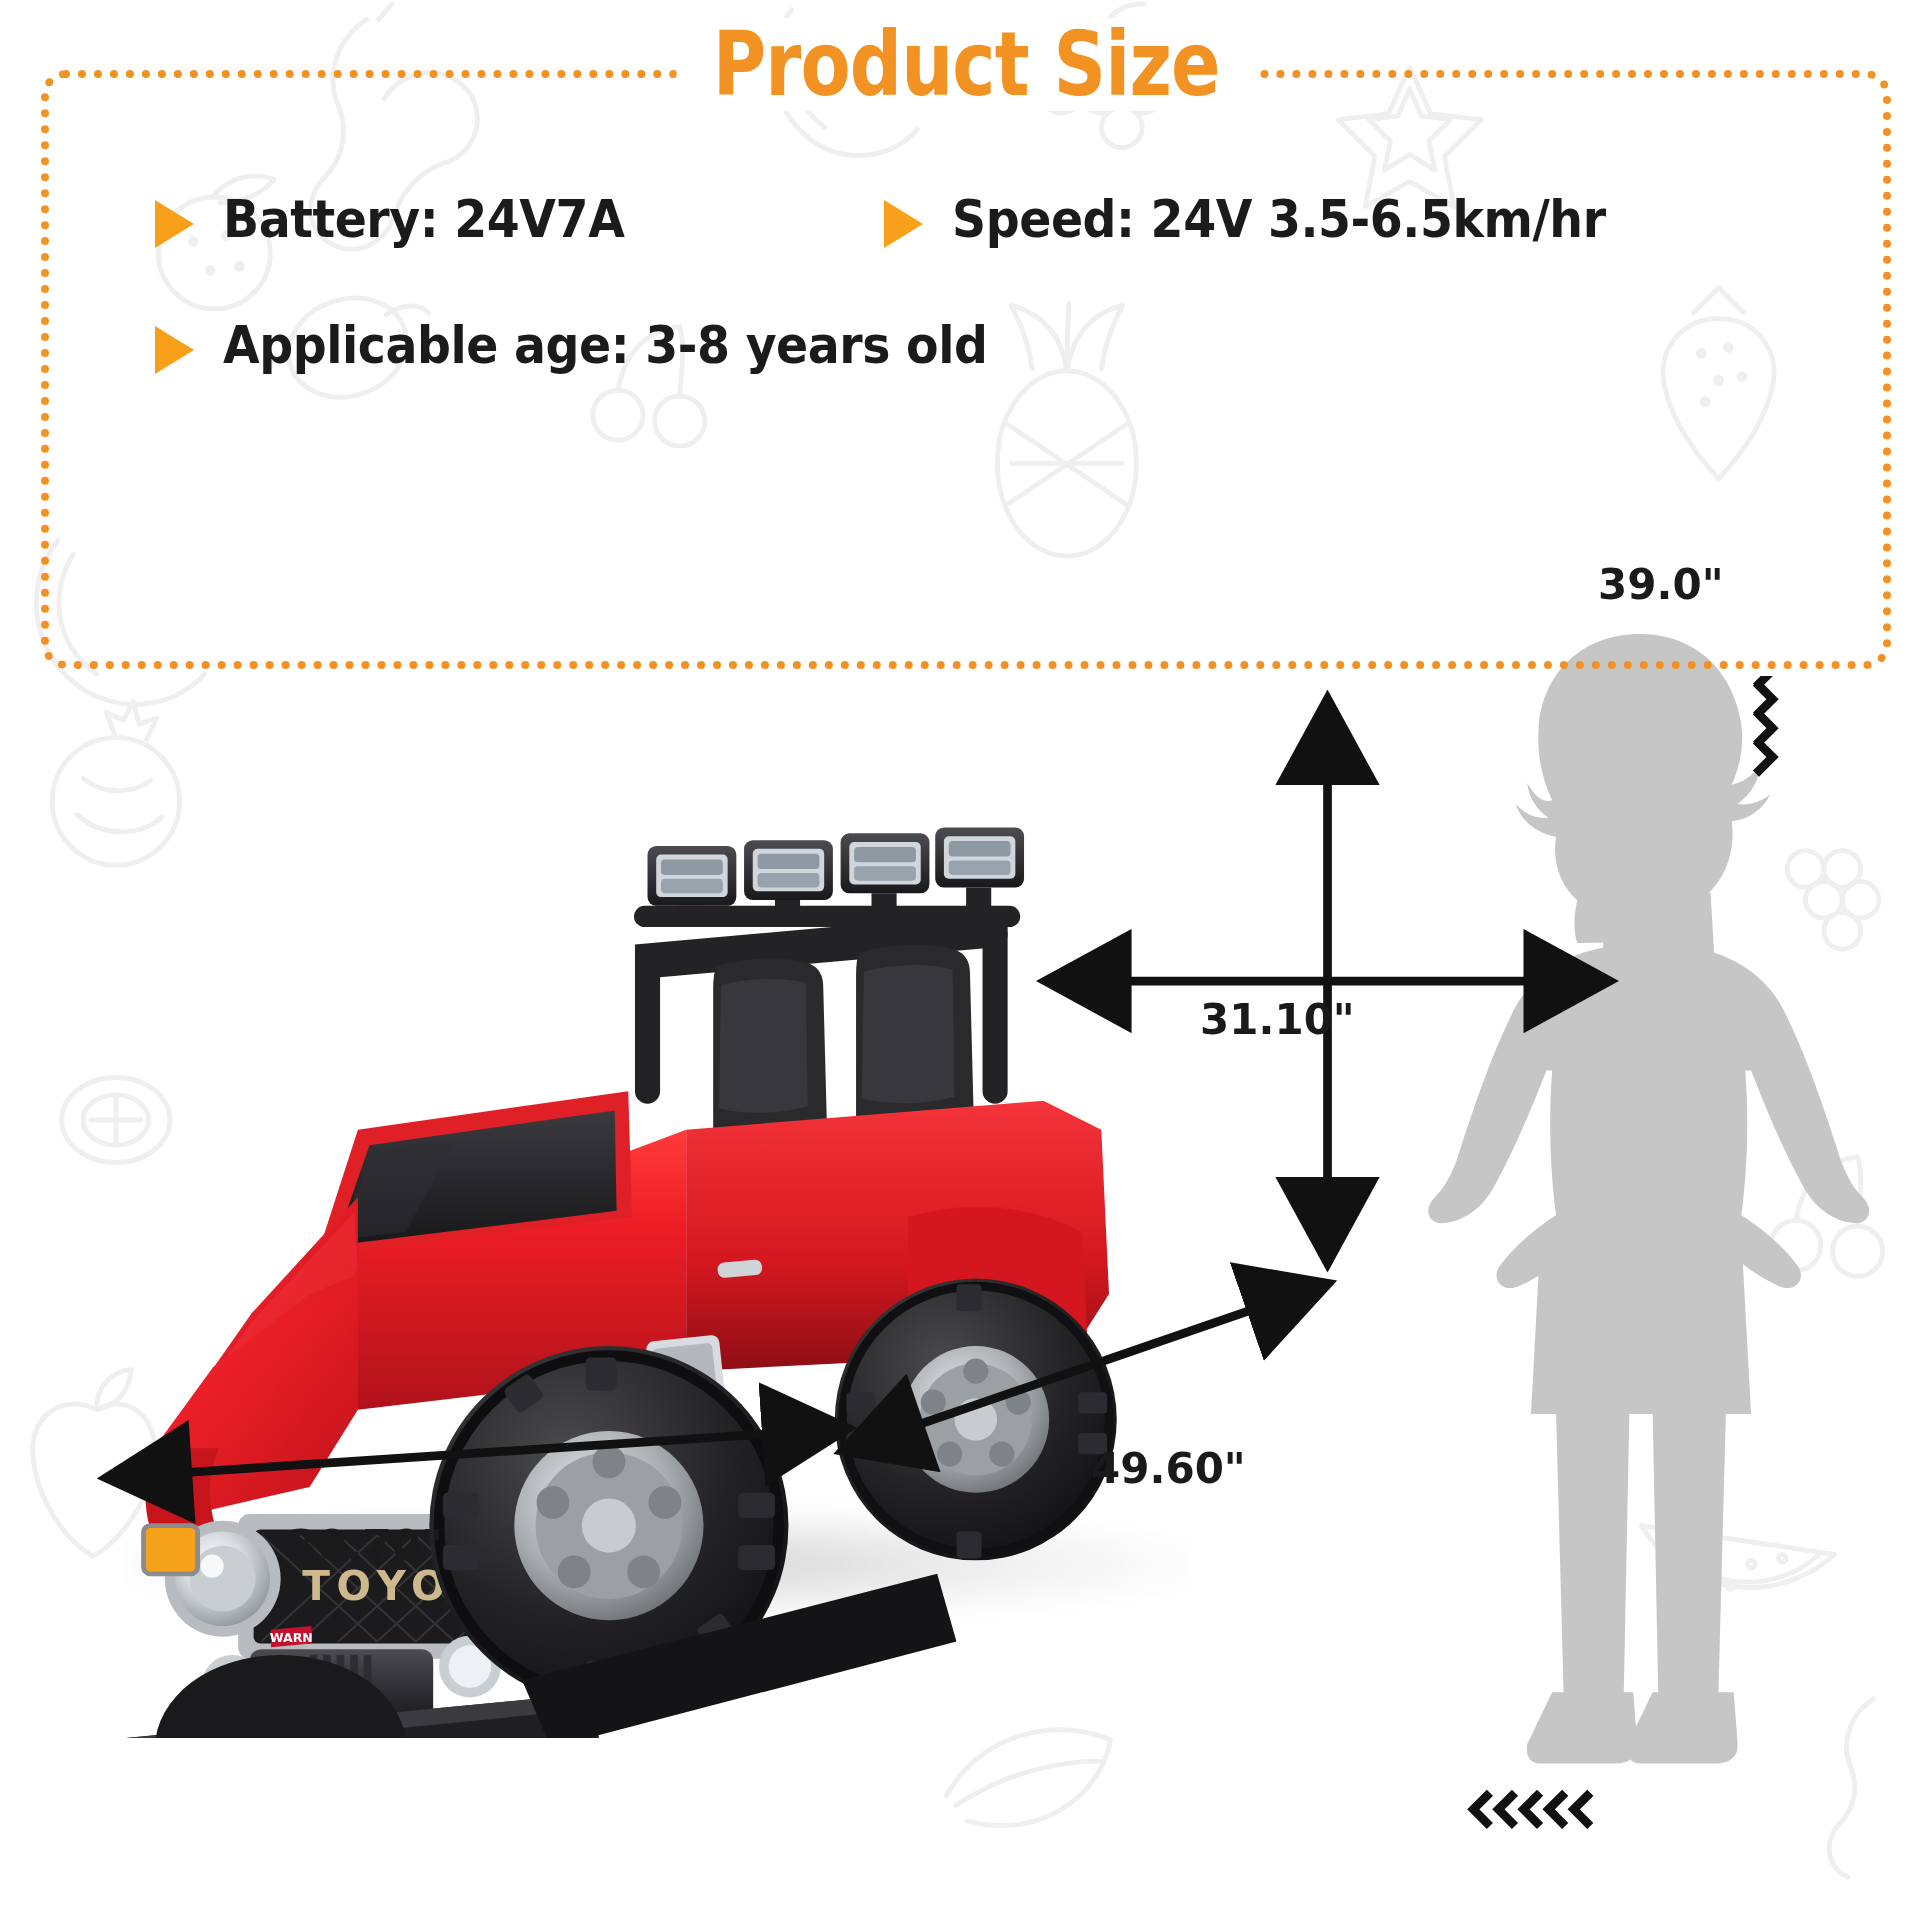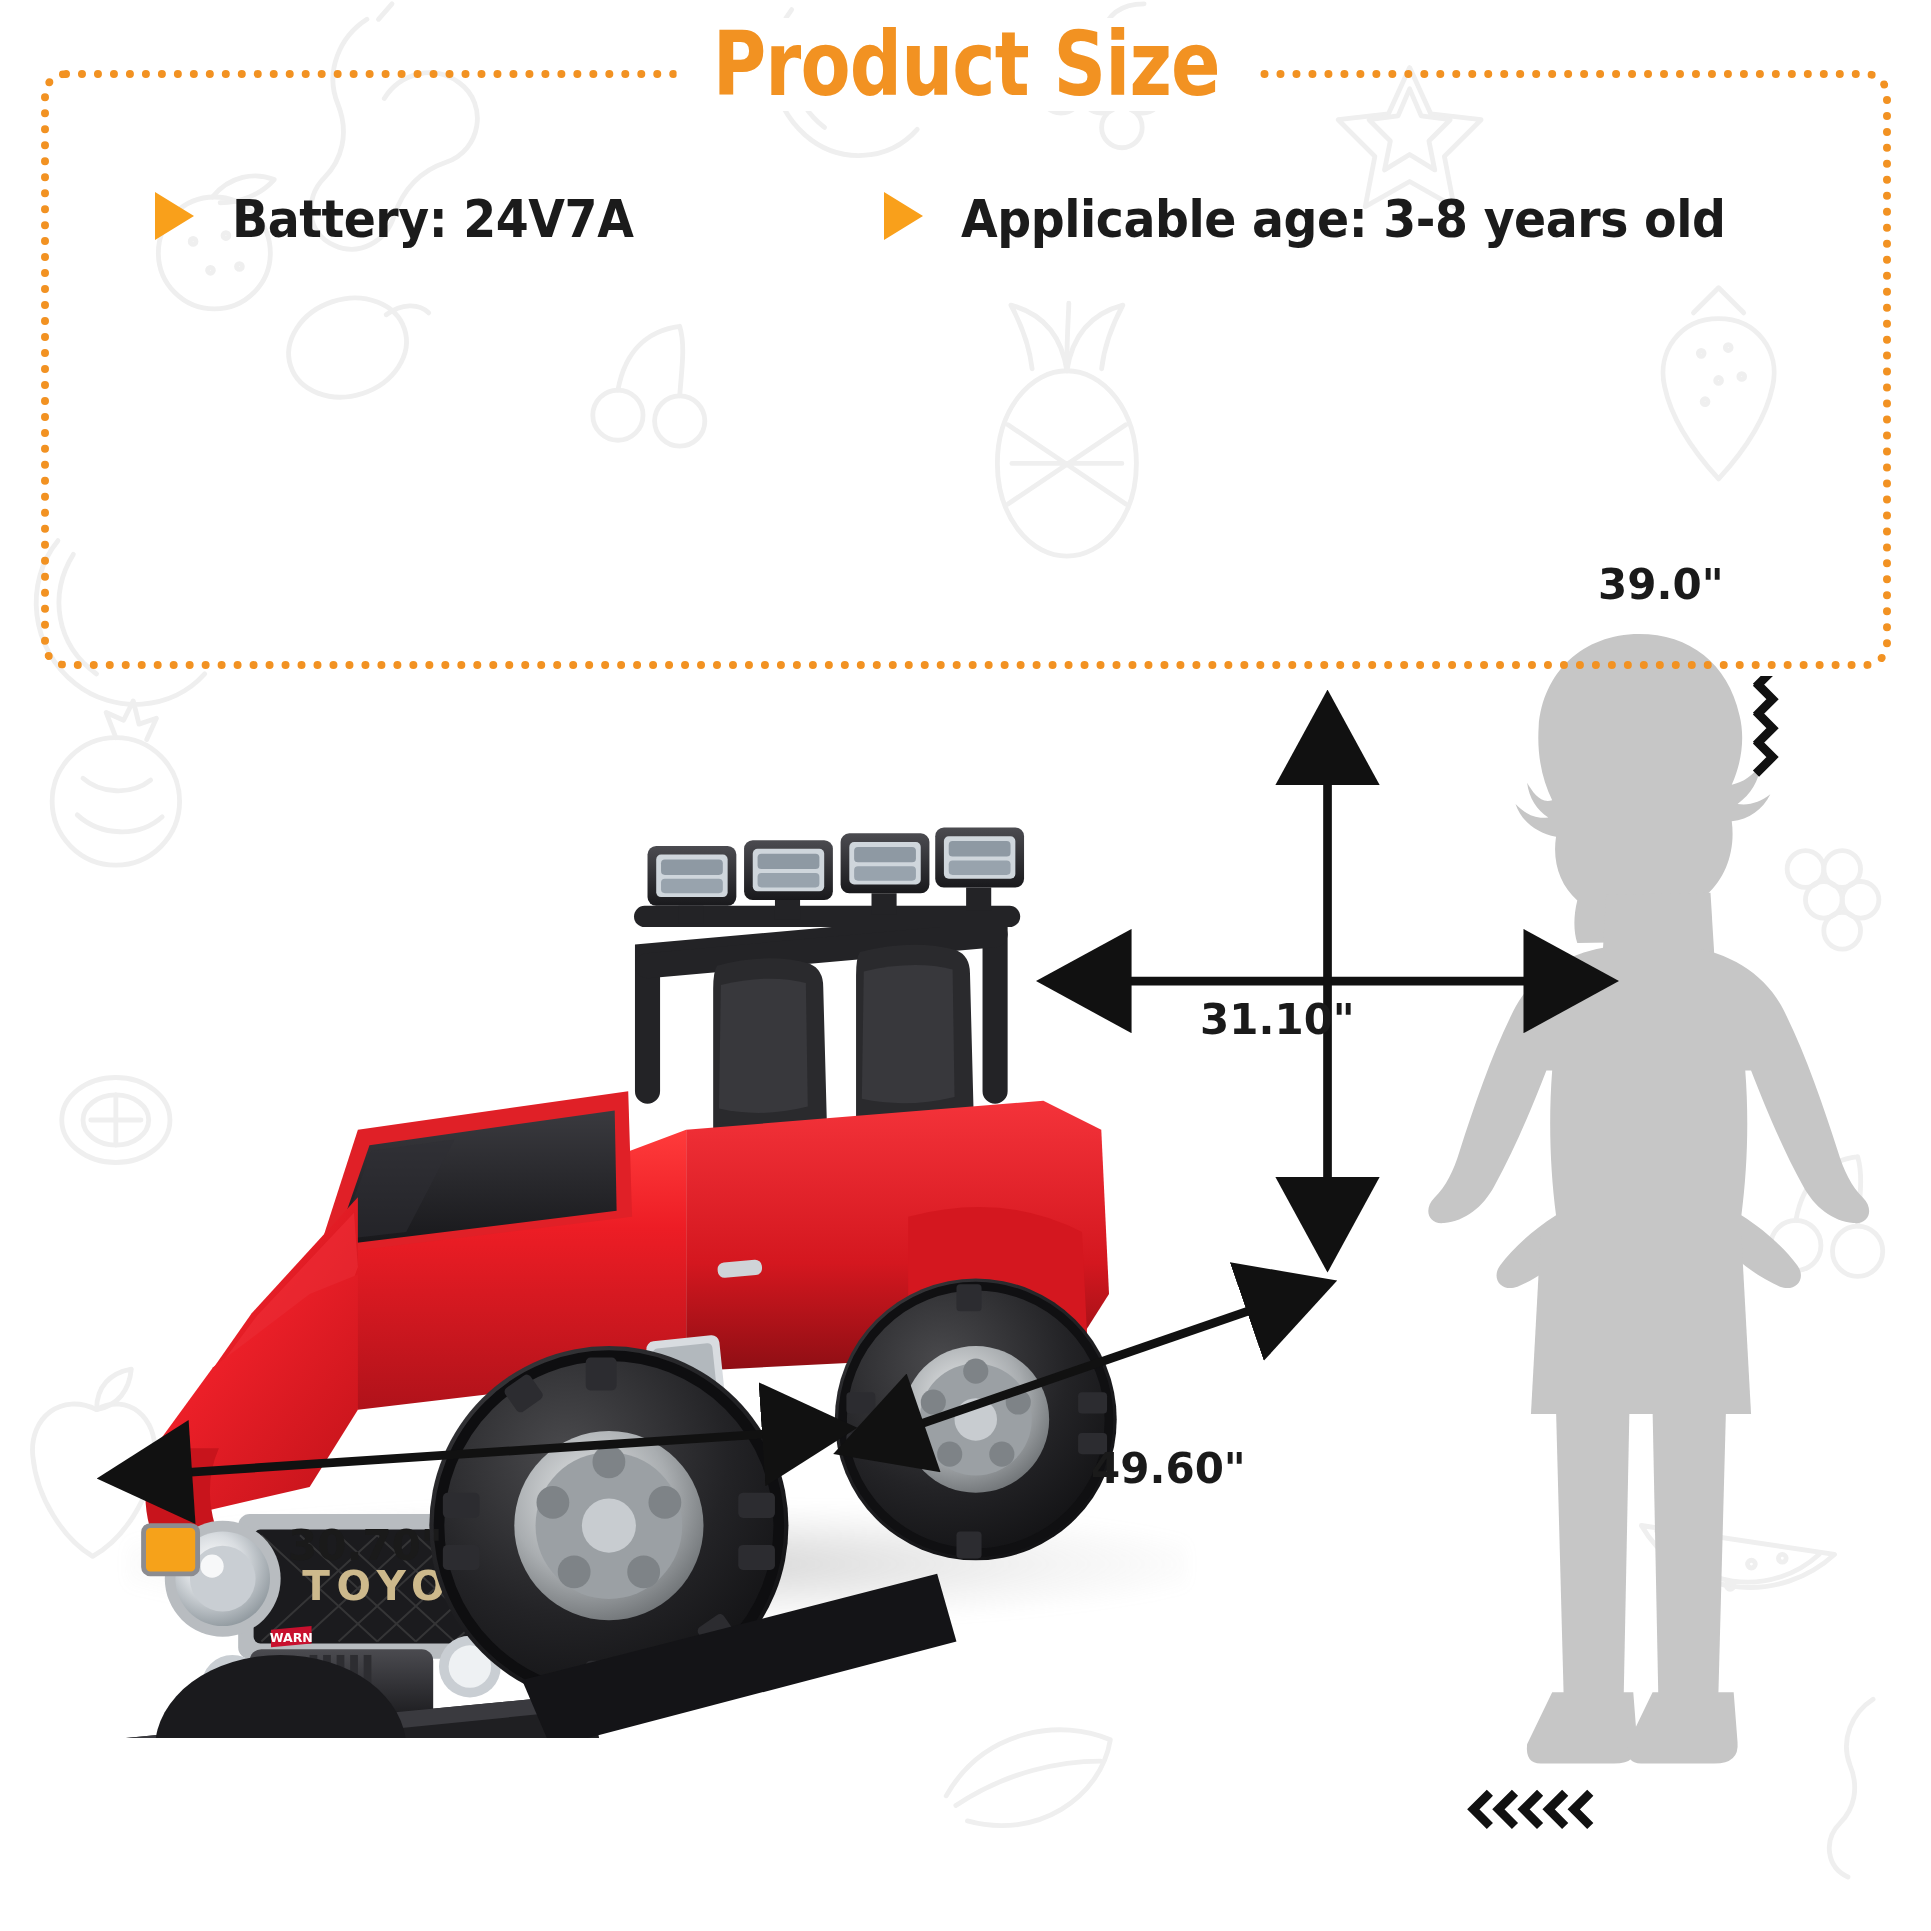--- a/index.html
+++ b/index.html
@@ -36,21 +36,21 @@
     white-space:nowrap;
     position:relative;top:-5.8px;
   }
 
   .spec-grid{
     position:absolute;left:106px;top:114px;width:1641px;
     display:grid;grid-template-columns:710px 1fr;
     row-gap:70px;column-gap:19.3px;
     z-index:4;
   }
-  .spec-item{display:flex;align-items:flex-start;gap:38px;}
+  .spec-item{display:flex;align-items:flex-end;gap:29px;}
   .bullet{
     width:0;height:0;flex:none;
     border-left:39px solid #F9A01B;
     border-top:24px solid transparent;
     border-bottom:24px solid transparent;
   }
   .spec-text{
     color:#1b1b1b;
     font-family:"DejaVu Sans", sans-serif;
     font-weight:bold;
@@ -216,20 +216,24 @@
       <div class="title">Product Size</div>
     </div>
 
     <div class="spec-grid">
 
       <div class="spec-item">
         <span class="bullet"></span>
         <span class="spec-text">Battery: 24V7A</span>
       </div>
 
+      <div class="spec-item">
+        <span class="bullet"></span>
+        <span class="spec-text">Speed: 24V 3.5-6.5km/hr</span>
+      </div>
 
 
       <div class="spec-item">
         <span class="bullet"></span>
         <span class="spec-text">Applicable age: 3-8 years old</span>
       </div>
 
 
 
     </div>

